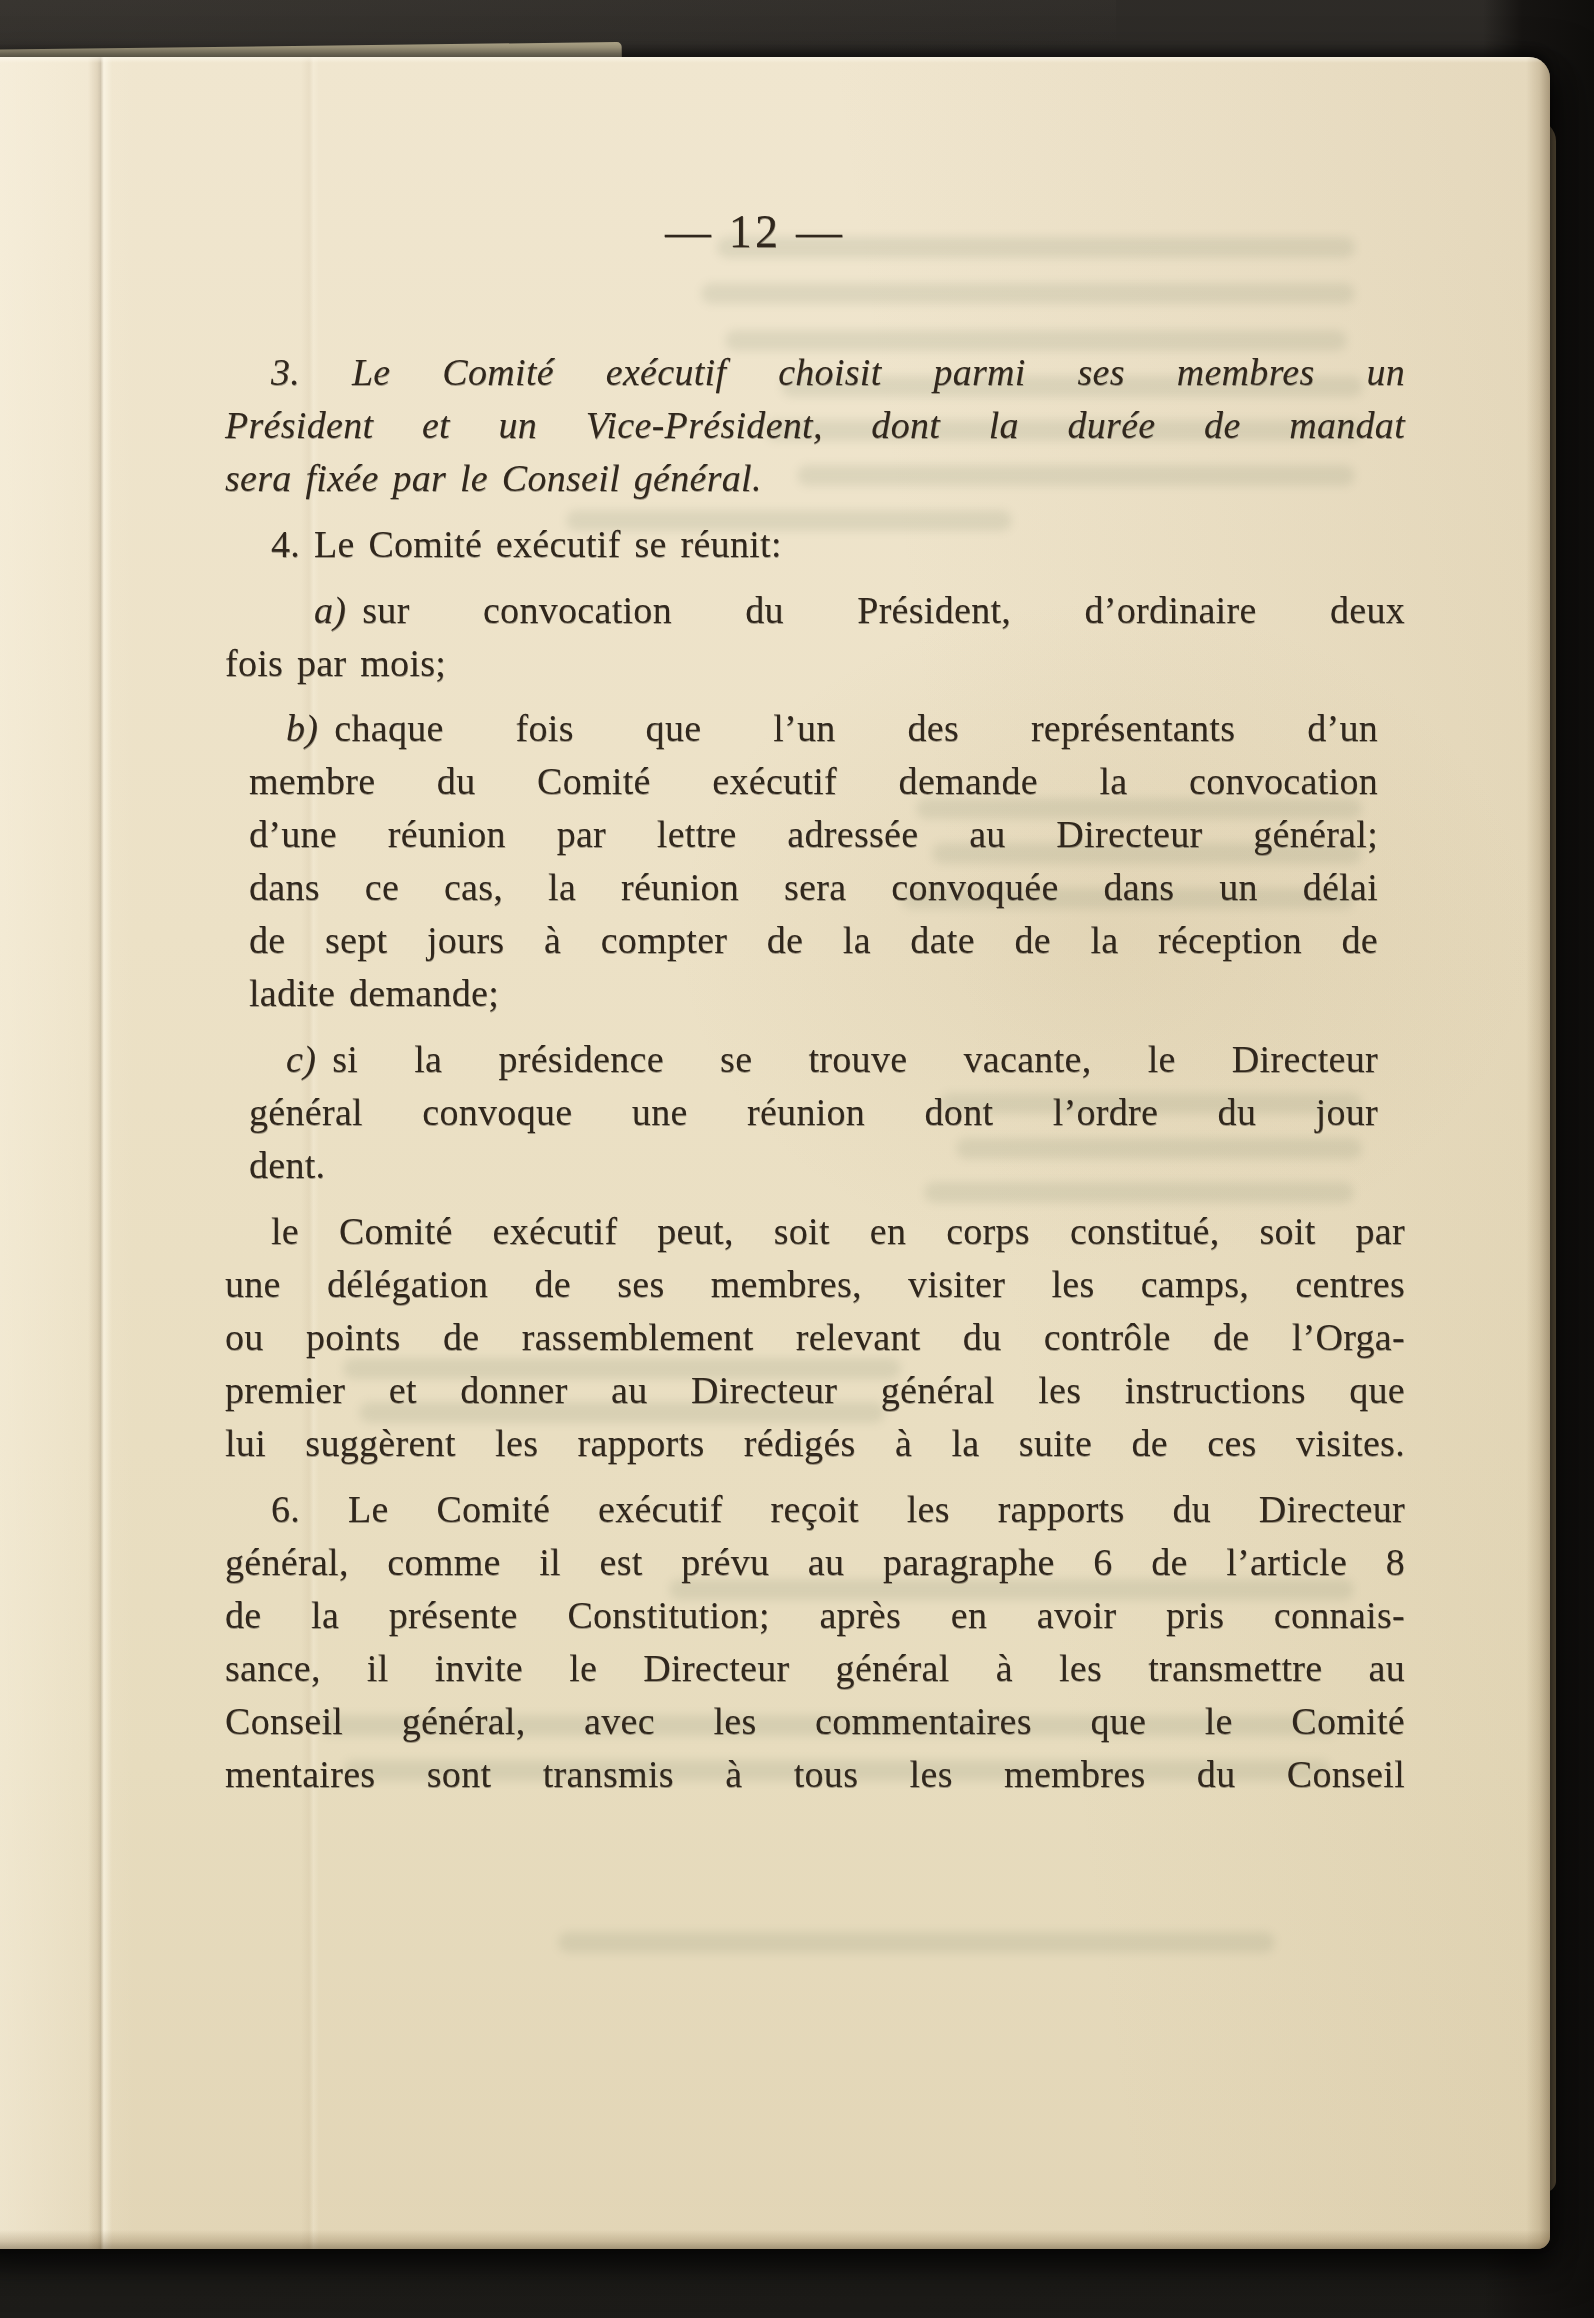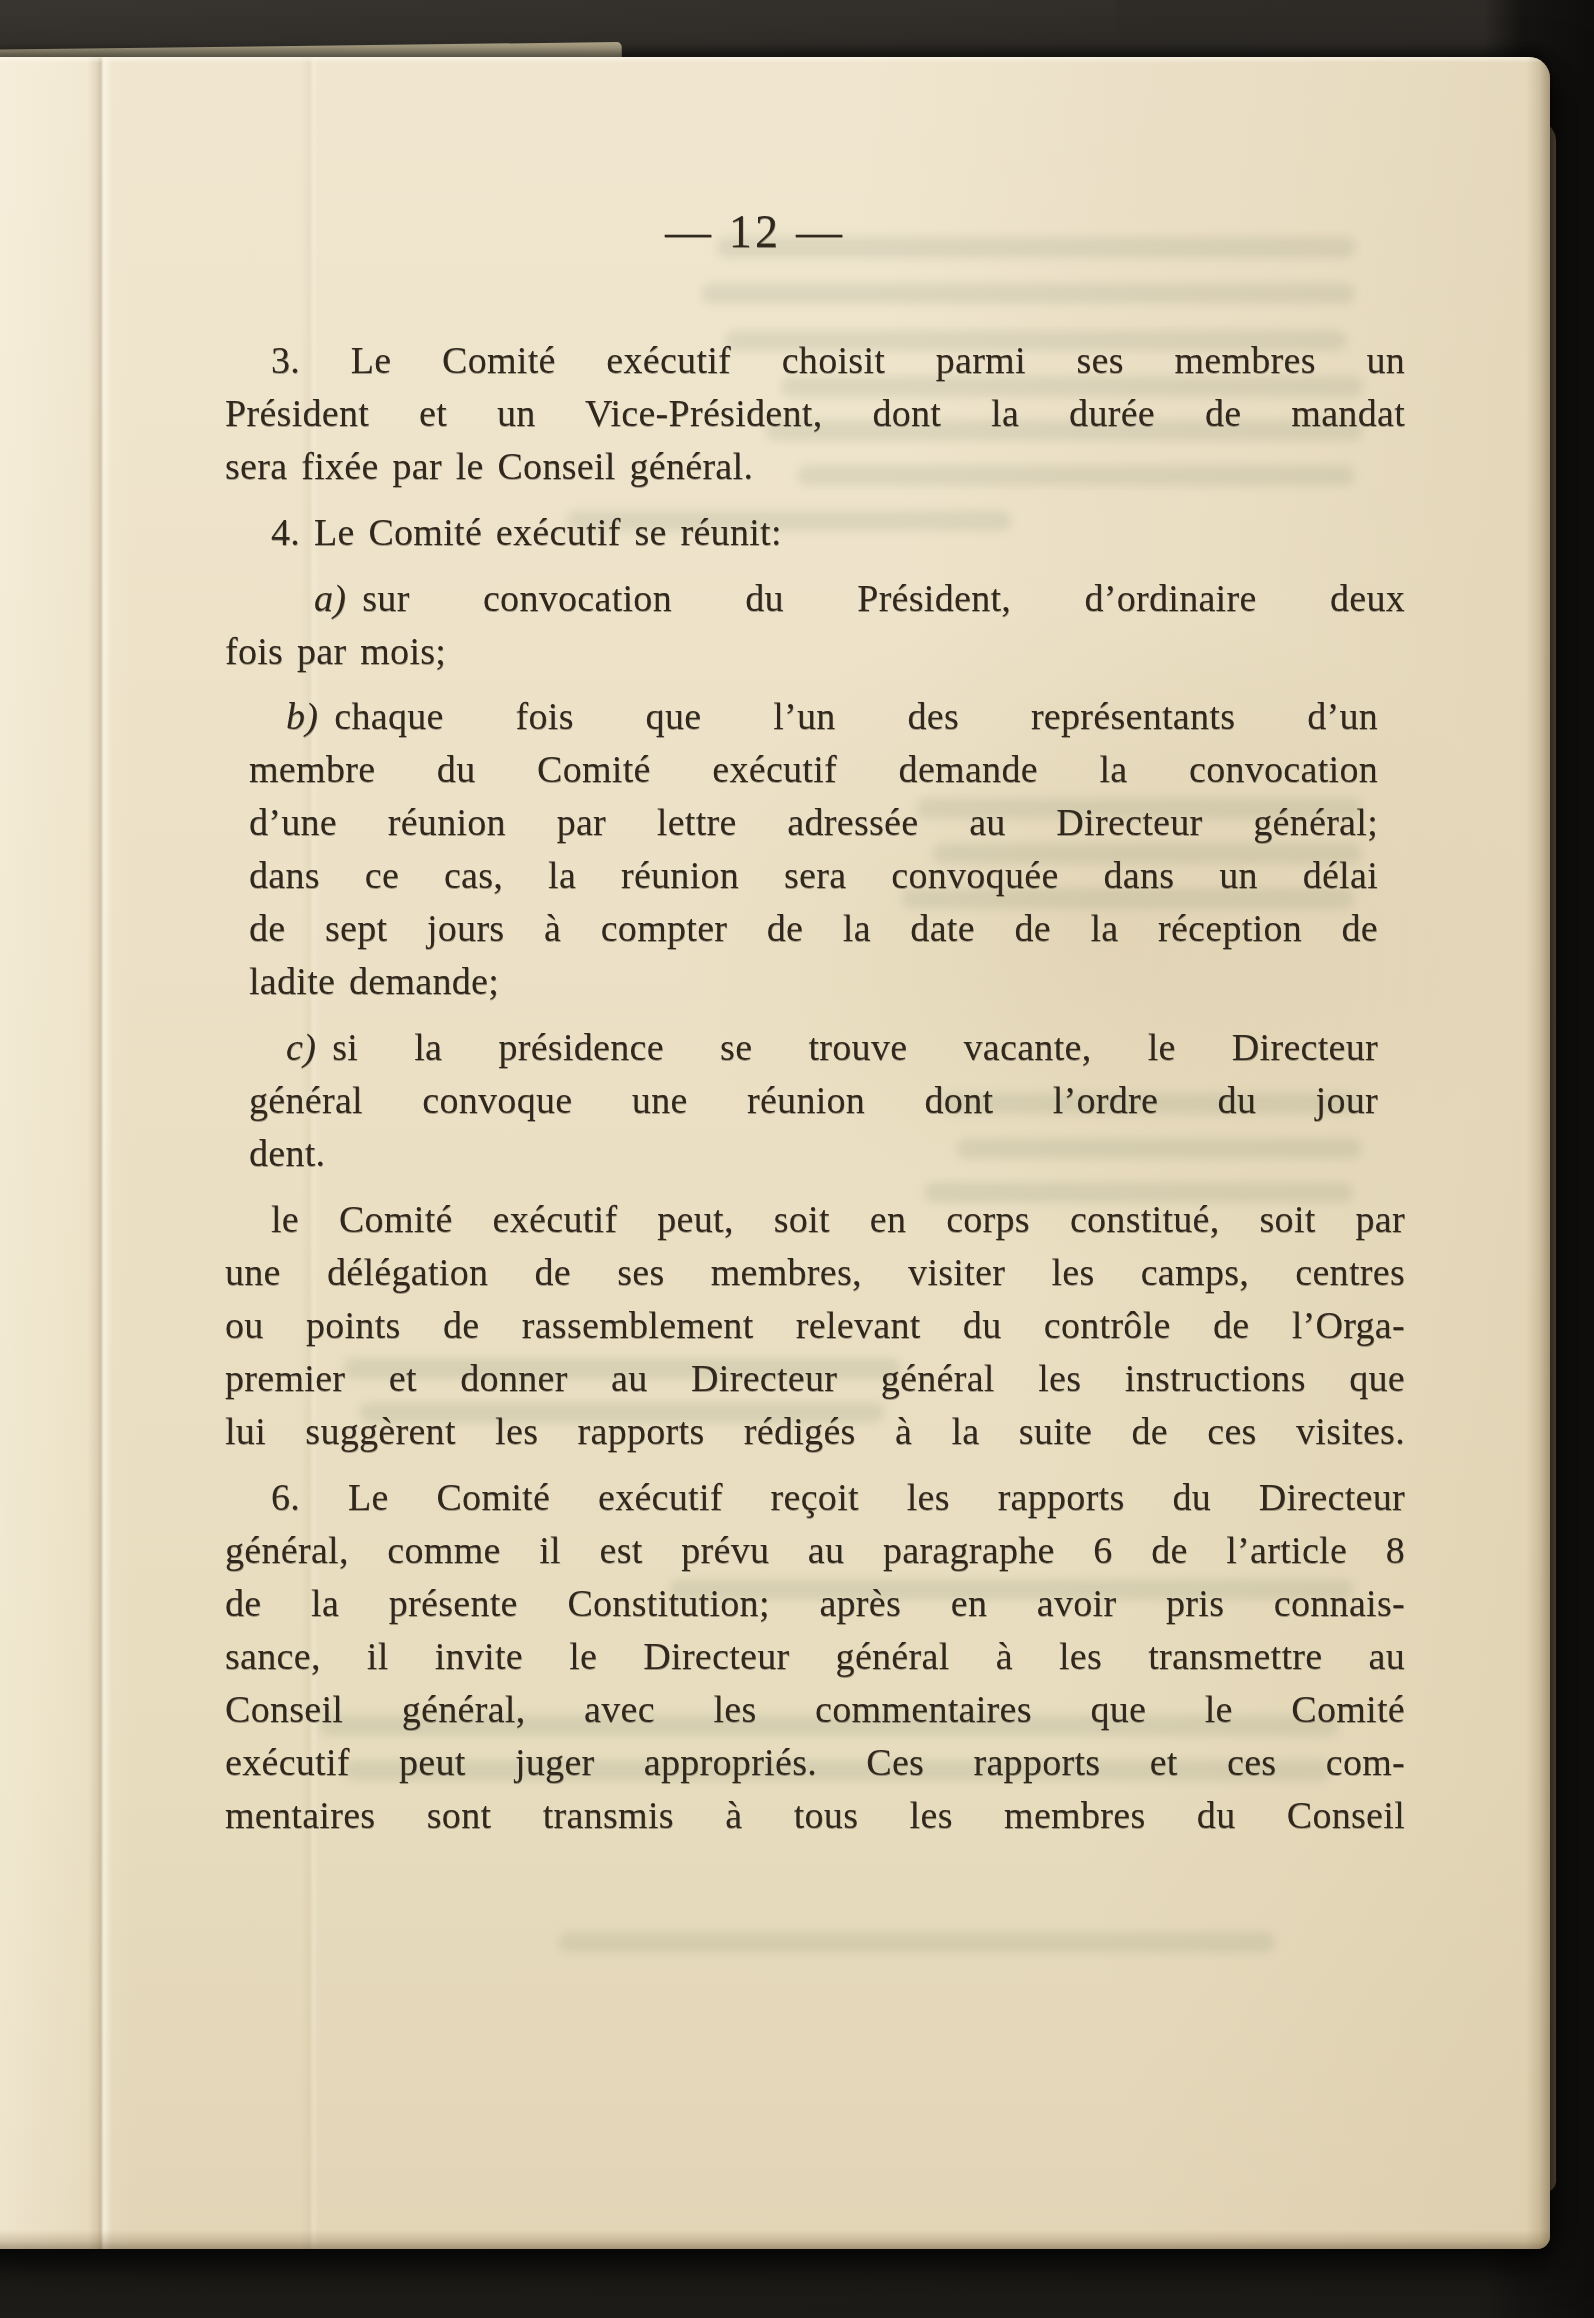--- a/index.html
+++ b/index.html
@@ -88,21 +88,21 @@
     color:var(--ink);
     text-shadow:0.4px 0.5px 0.6px rgba(48,39,29,.45);
   }
   .content{
     position:absolute;left:265px;top:273px;width:1180px;
     font-size:38px;line-height:53px;
     word-spacing:4px;letter-spacing:0.3px;
     text-shadow:0.4px 0.5px 0.6px rgba(48,39,29,.4);
   }
   .para{margin-top:12.8px;}
-  .para:first-child{margin-top:4px;}
+  .para:first-child{margin-top:16px;font-style:italic;}
   .ln{height:53px;text-align:left;white-space:normal;}
   .jl{text-align:justify;text-align-last:justify;}
   .b-num > .ln:first-child{text-indent:46px;}
   .b-a > .ln:first-child{text-indent:89px;}
   .b-ind{margin-left:24px;width:1129px;}
   .b-ind > .ln:first-child{text-indent:37px;}
   .mk{font-style:italic;margin-right:16px;}
 </style>
 </head>
 <body>
@@ -178,21 +178,20 @@
         <div class="ln jl">premier et donner au Directeur général les instructions que</div>
         <div class="ln jl">lui suggèrent les rapports rédigés à la suite de ces visites.</div>
       </div>
 
       <div class="para b-num">
         <div class="ln jl">6. Le Comité exécutif reçoit les rapports du Directeur</div>
         <div class="ln jl">général, comme il est prévu au paragraphe 6 de l’article 8</div>
         <div class="ln jl">de la présente Constitution; après en avoir pris connais-</div>
         <div class="ln jl">sance, il invite le Directeur général à les transmettre au</div>
         <div class="ln jl">Conseil général, avec les commentaires que le Comité</div>
-        <div class="ln jl">exécutif peut juger appropriés. Ces rapports et ces com-</div>
         <div class="ln jl">mentaires sont transmis à tous les membres du Conseil</div>
       </div>
 
     </div>
 
     <div class="edge-top"></div>
     <div class="edge-right"></div>
     <div class="edge-bottom"></div>
   </div>
 </div>

